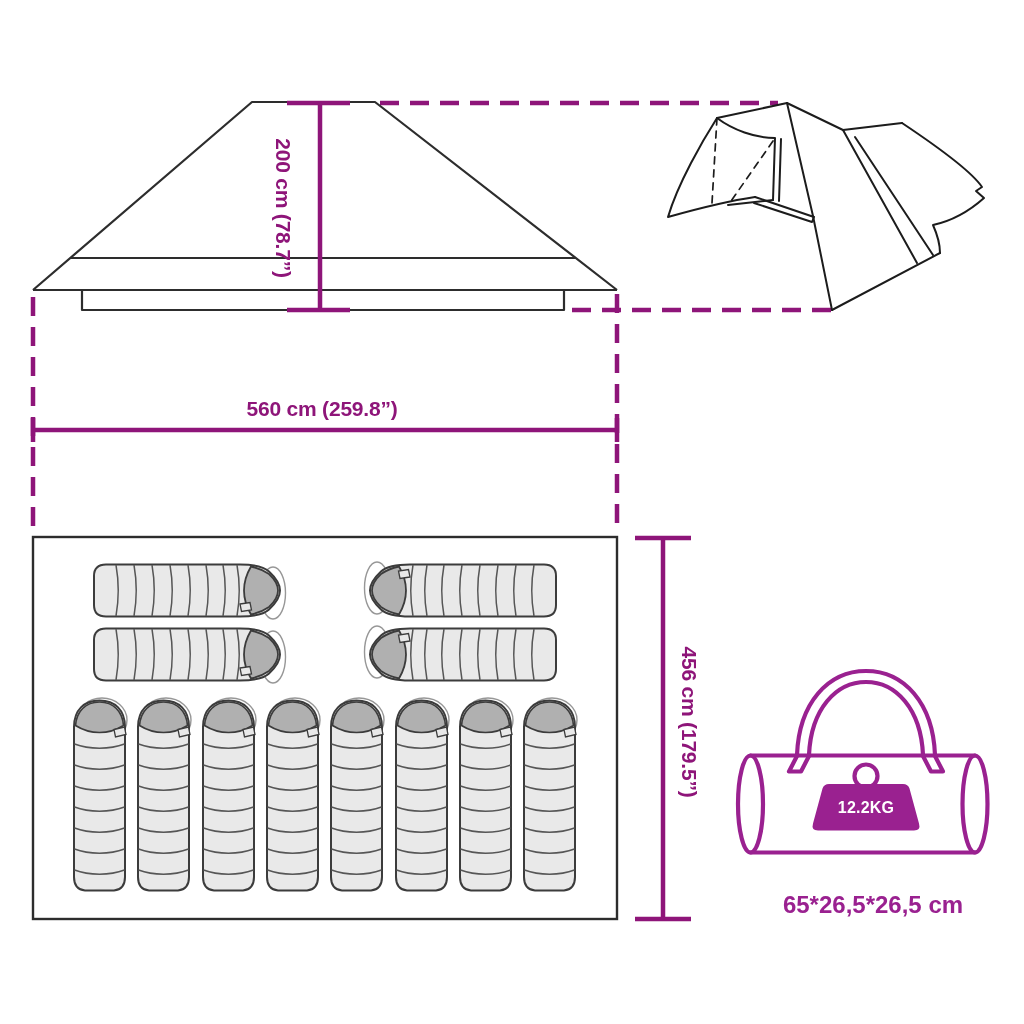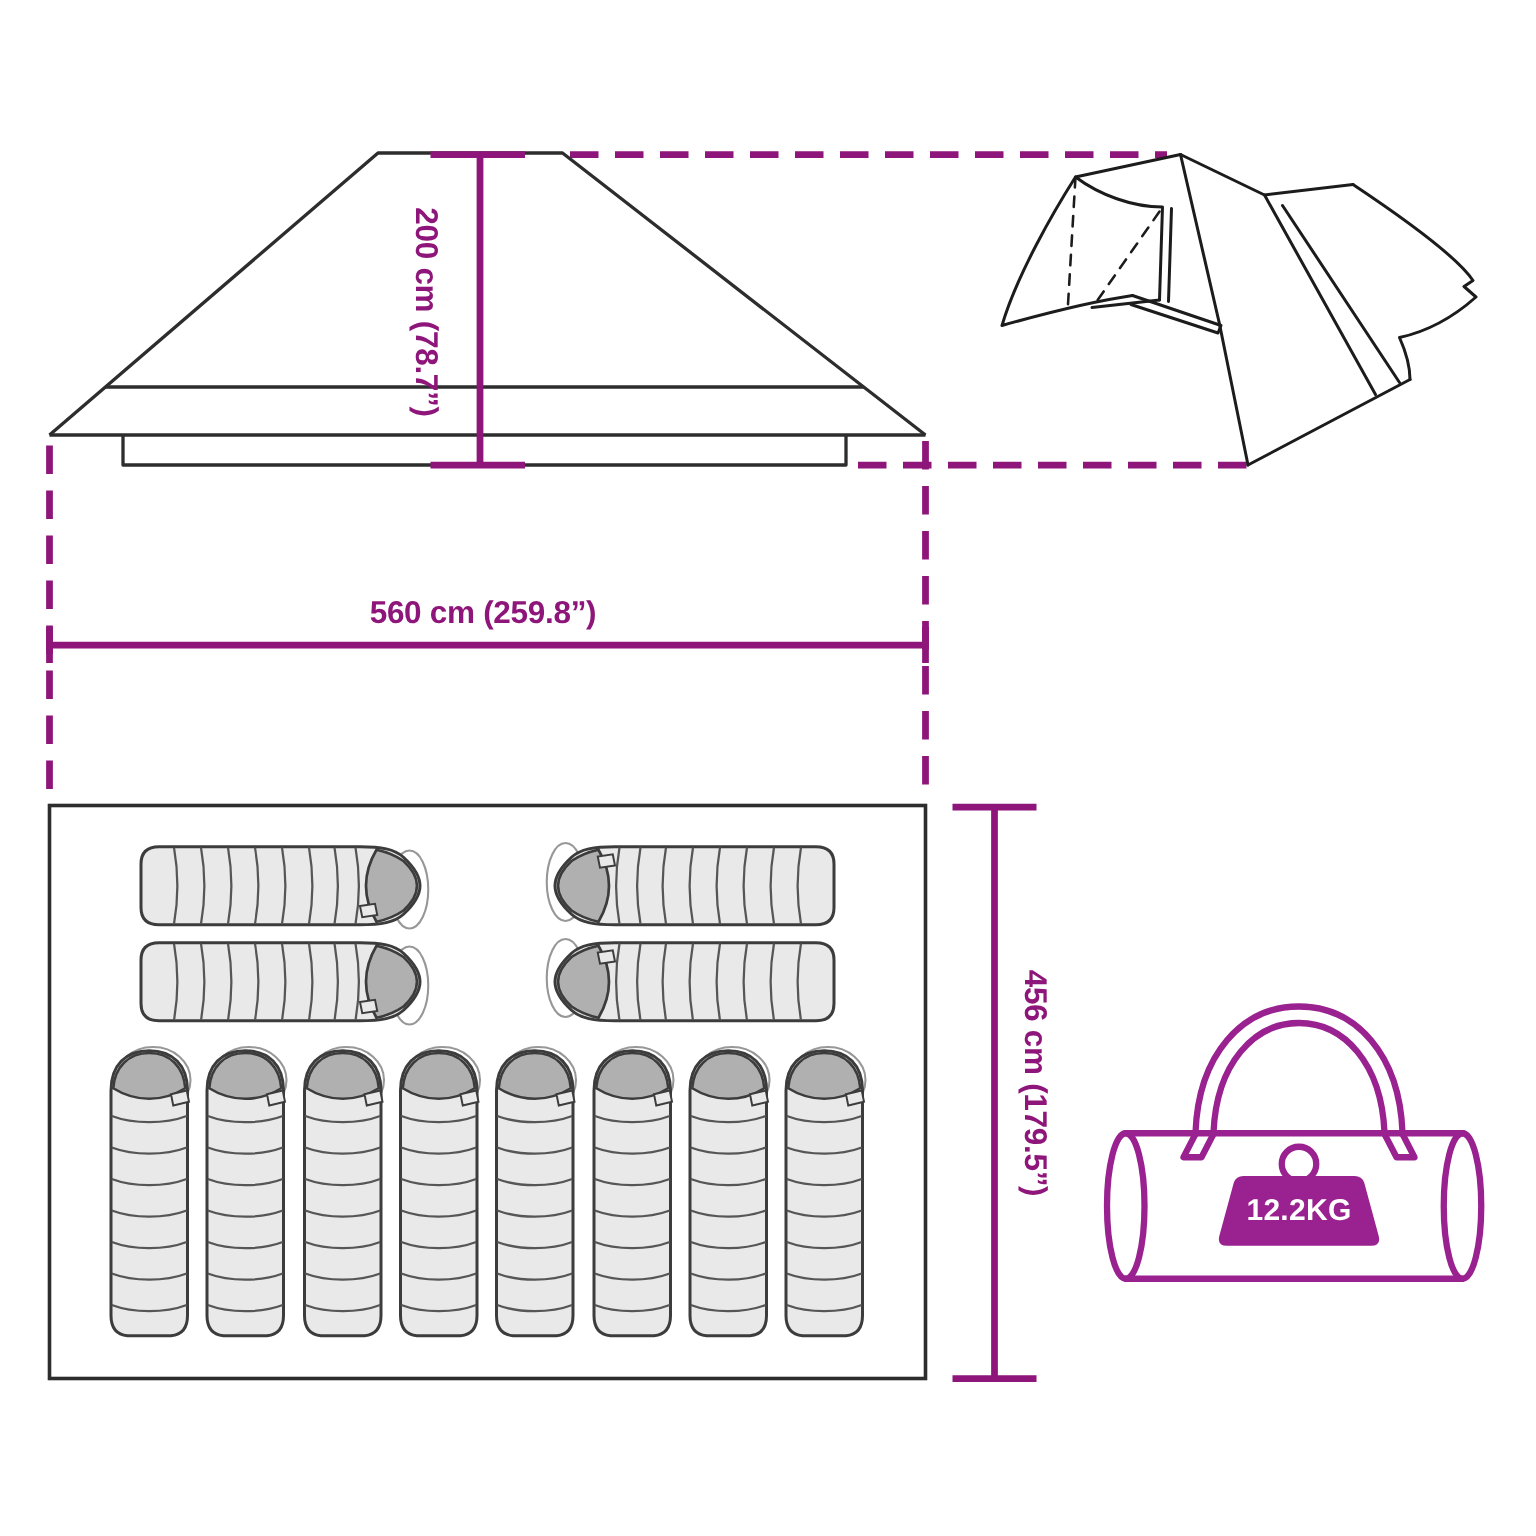--- a/index.html
+++ b/index.html
@@ -4,21 +4,21 @@
 <style>
   html,body{margin:0;padding:0;background:#ffffff;}
   .canvas{position:relative;width:1024px;height:1024px;background:#ffffff;overflow:hidden;
           font-family:"Liberation Sans",sans-serif;}
   .canvas svg{position:absolute;left:0;top:0;}
   .lbl{position:absolute;font-weight:700;color:#8E1579;white-space:nowrap;
        transform:translate(-50%,-50%);letter-spacing:-0.2px;}
   .lbl.rot{transform:translate(-50%,-50%) rotate(90deg);}
   .lbl.dim{font-size:21px;}
   .lbl.size{font-size:24px;color:#9A2190;letter-spacing:0;}
-  .lbl.weight{font-size:20px;color:#ffffff;letter-spacing:0.2px;}
+  .lbl.weight{font-size:16px;color:#ffffff;letter-spacing:0.2px;}
 </style>
 </head>
 <body>
 
 <div class="canvas">
 
 <svg width="1024" height="1024" viewBox="0 0 1024 1024">
   <defs>
 
     <g id="hbag">
@@ -137,13 +137,14 @@
       <ellipse cx="866" cy="776" rx="11.5" ry="11.5"></ellipse>
       <path d="M829,784 L903,784 Q908,784 909.5,788.5 L919,823.5 Q921,830.5 914,830.5 L818,830.5 Q811,830.5 813,823.5 L822.5,788.5 Q824,784 829,784 Z" stroke="none" fill="#9A2190"></path>
     </g>
   </g>
 </svg>
 
   <div class="lbl dim rot" style="left:283px;top:208px;">200 cm (78.7”)</div>
   <div class="lbl dim" style="left:322px;top:409px;">560 cm (259.8”)</div>
   <div class="lbl dim rot" style="left:689px;top:722px;">456 cm (179.5”)</div>
   <div class="lbl weight" style="left:866px;top:808px;">12.2KG</div>
+  <div class="lbl size" style="left:873px;top:905px;">65*26,5*26,5 cm</div>
 </div>
 
 </body></html>

